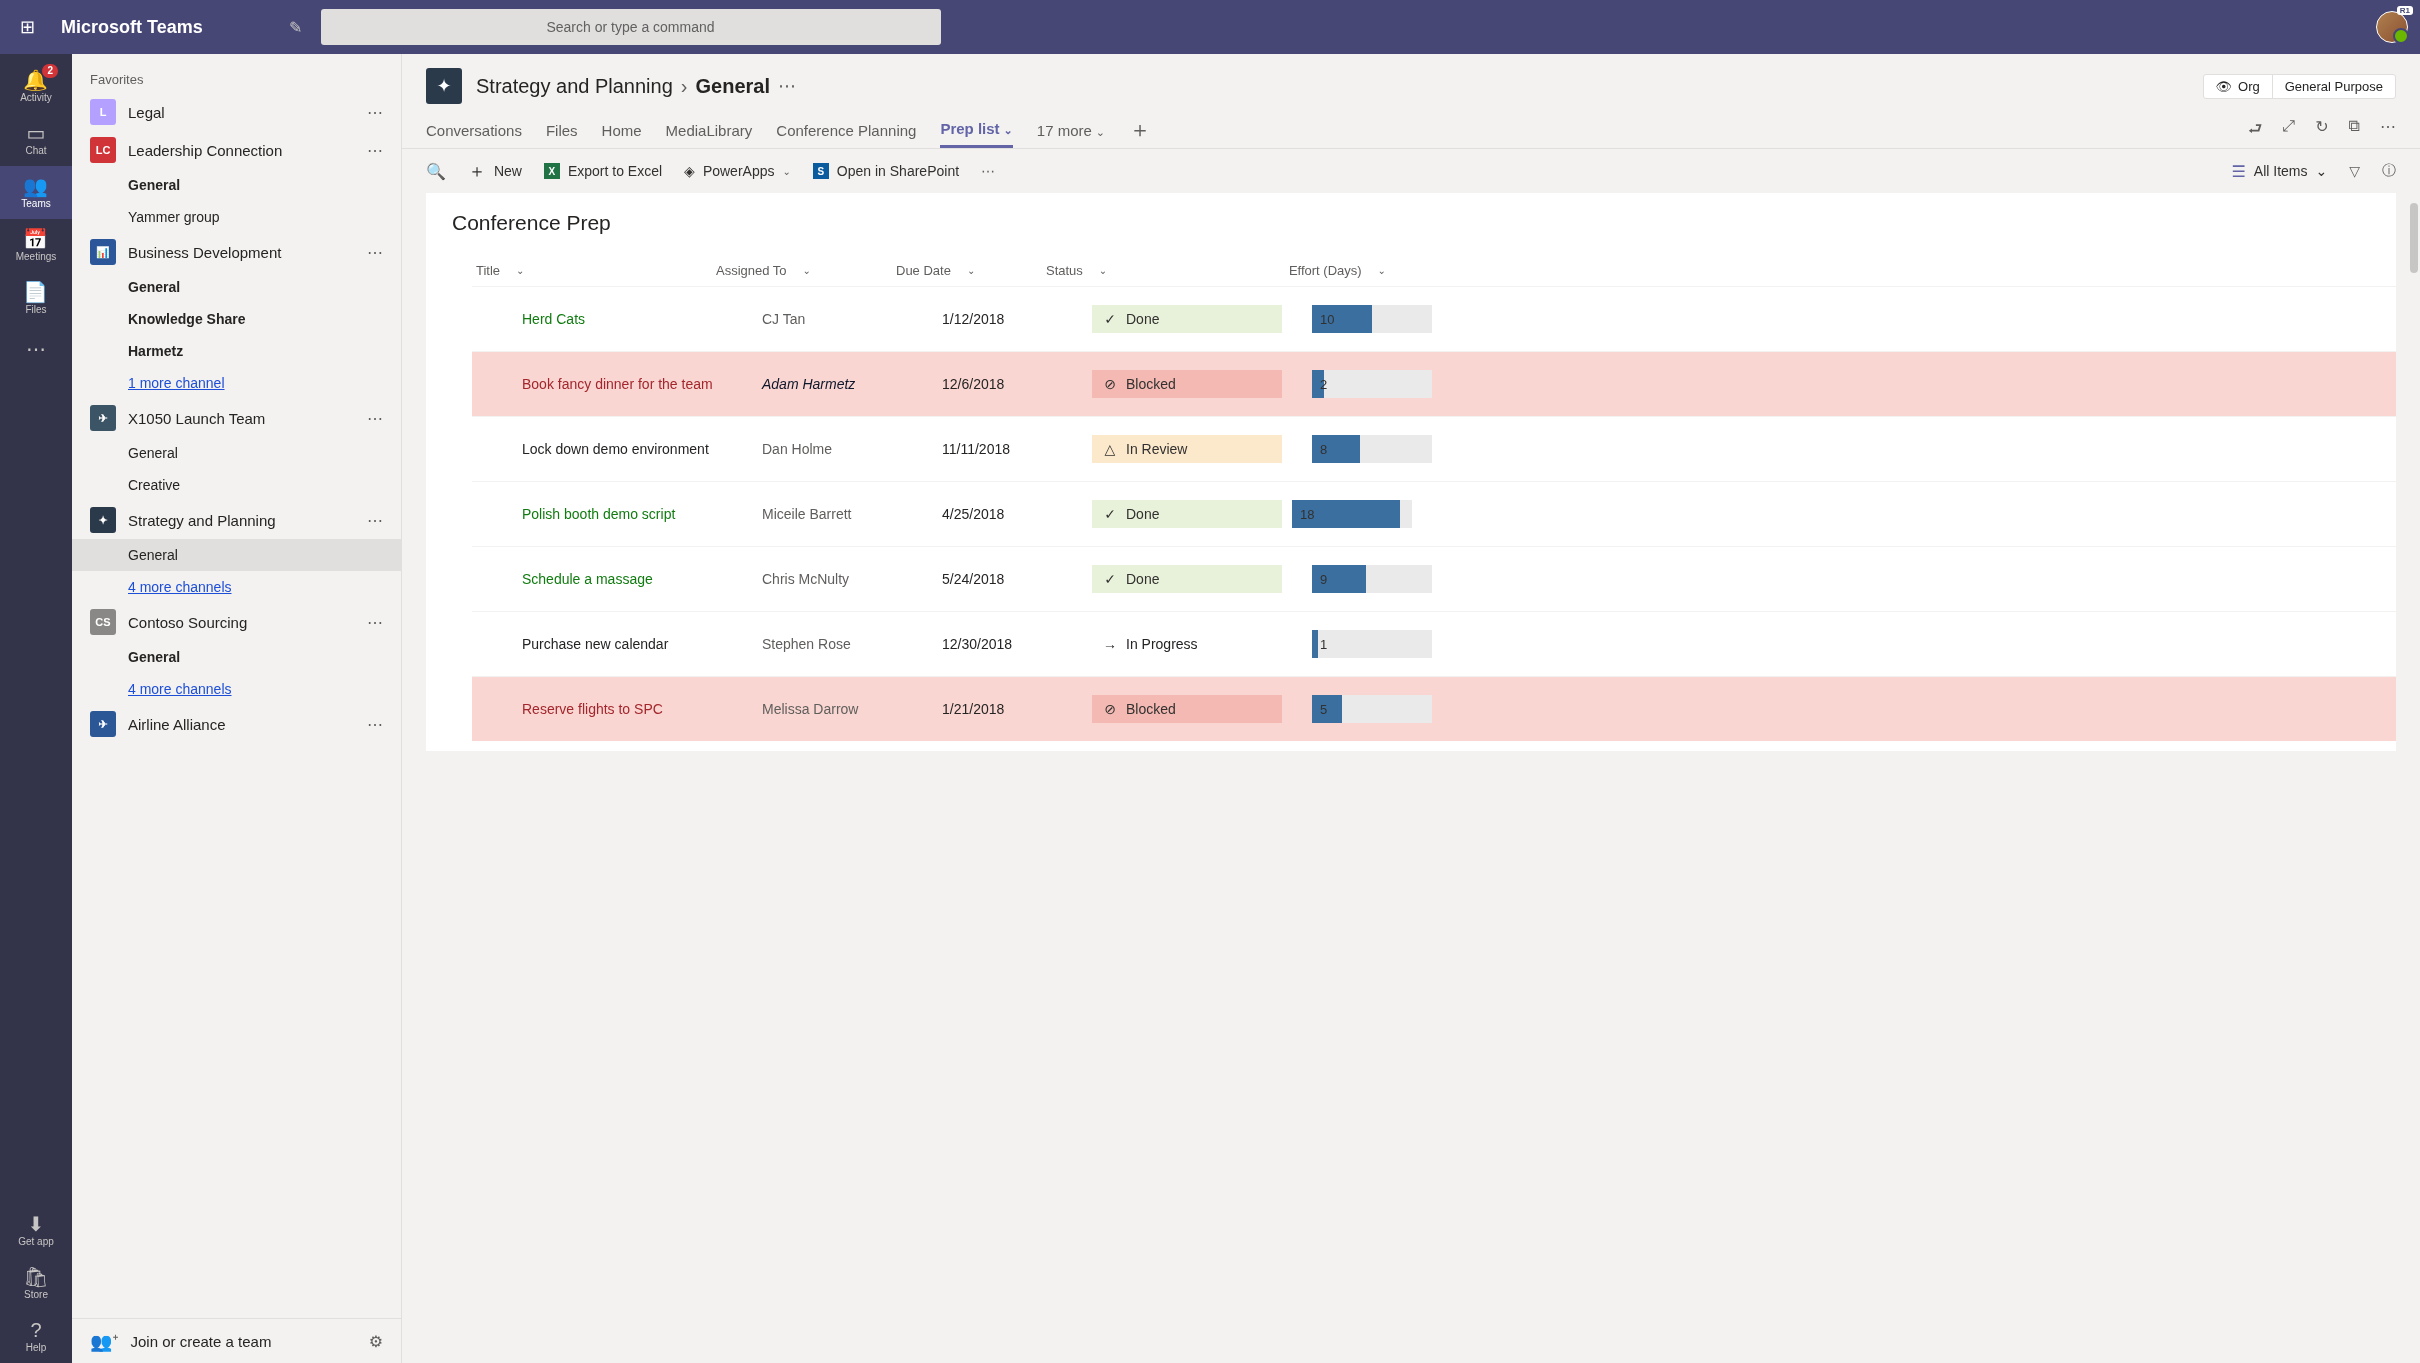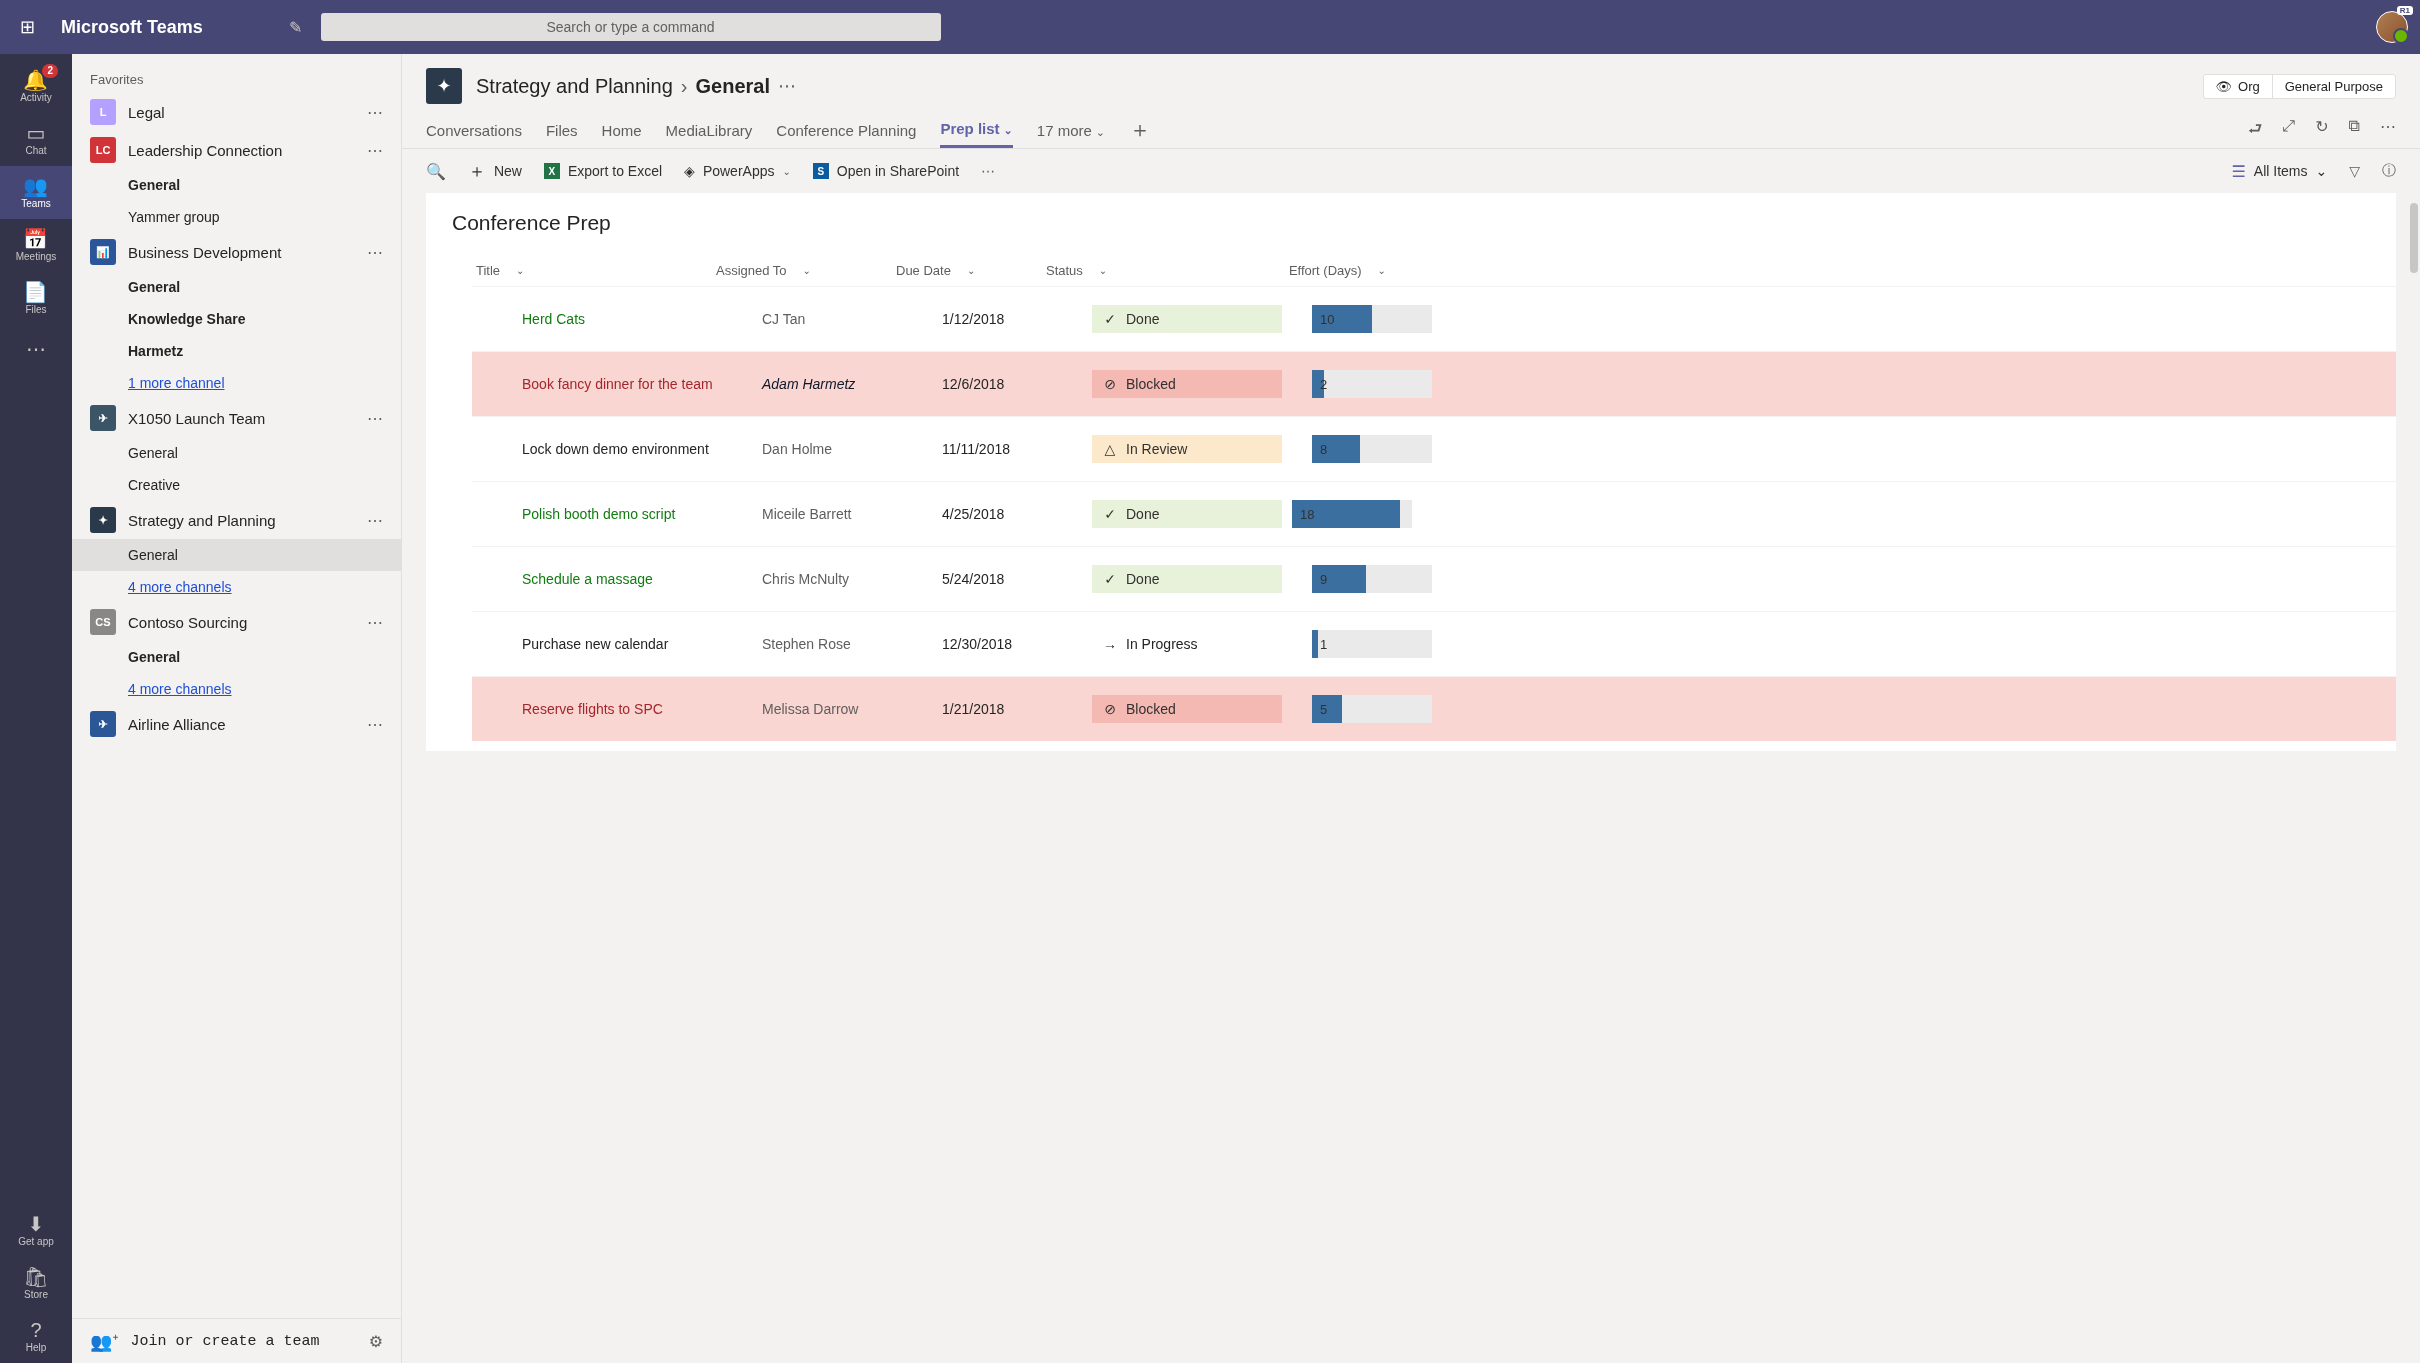--- a/index.html
+++ b/index.html
@@ -4,21 +4,21 @@
 <style>
 * { box-sizing: border-box; margin: 0; padding: 0; }
 body { font-family: "Segoe UI", -apple-system, sans-serif; font-size: 14px; color: #252423; background: #f3f2f1; overflow: hidden; }
 .app { display: flex; flex-direction: column; height: 100vh; width: 100vw; }
 
 
 .titlebar { display: flex; align-items: center; height: 54px; background: #464775; color: #fff; padding: 0 12px; gap: 18px; }
 .titlebar .waffle { font-size: 18px; cursor: pointer; padding: 4px 8px; }
 .titlebar .appname { font-weight: 600; font-size: 18px; min-width: 210px; }
 .titlebar .compose { font-size: 16px; color: #c8c6c4; cursor: pointer; }
-.titlebar .searchbox { flex: 0 1 620px; background: #e1dfdd; border-radius: 3px; height: 28px; display: flex; align-items: center; justify-content: center; color: #616161; cursor: text; }
+.titlebar .searchbox { flex: 0 1 620px; background: #e1dfdd; border-radius: 3px; height: 36px; display: flex; align-items: center; justify-content: center; color: #616161; cursor: text; }
 .titlebar .spacer { flex: 1; }
 .titlebar .avatar { width: 32px; height: 32px; border-radius: 50%; background: linear-gradient(135deg,#b08050,#8a5030); position: relative; border: 1px solid #fff; }
 .titlebar .avatar::after { content:""; position:absolute; right:-2px; bottom:-2px; width:12px; height:12px; background:#6bb700; border-radius:50%; border:2px solid #464775; }
 .titlebar .avatar .tag { position:absolute; top:-6px; right:-6px; background:#fff; color:#464775; font-size:8px; font-weight:700; padding:0 3px; border-radius:3px; }
 
 .body { display: flex; flex: 1; min-height: 0; }
 
 
 .apprail { width: 72px; background: #33344a; display: flex; flex-direction: column; align-items: center; color: #c8c6c4; padding-top: 6px; }
 .apprail .item { width: 100%; display: flex; flex-direction: column; align-items: center; padding: 10px 0; cursor: pointer; font-size: 10px; gap: 2px; position: relative; }
@@ -34,21 +34,21 @@
 .team-row { display: flex; align-items: center; padding: 6px 18px; gap: 12px; cursor: pointer; }
 .team-avatar { width: 26px; height: 26px; border-radius: 3px; display: inline-flex; align-items: center; justify-content: center; font-size: 11px; font-weight: 600; color: #fff; flex-shrink: 0; }
 .team-name { flex: 1; font-size: 15px; }
 .team-more { color: #605e5c; font-size: 16px; }
 .channel { padding: 4px 18px 4px 56px; font-size: 14px; cursor: pointer; line-height: 24px; }
 .channel.bold { font-weight: 600; }
 .channel.selected { background: #e1dfdd; }
 .channel.link { color: #1d4ed8; text-decoration: underline; }
 .joinrow { display: flex; align-items: center; padding: 10px 18px; gap: 12px; border-top: 1px solid #e1dfdd; margin-top: auto; }
 .joinrow .glyph { font-size: 18px; color: #605e5c; }
-.joinrow .label { flex: 1; font-size: 15px; font-family: Liberation Mono, monospace; }
+.joinrow .label { flex: 1; font-size: 15px; }
 .joinrow .gear { font-size: 16px; color: #605e5c; cursor: pointer; }
 
 
 .main { flex: 1; background: #f3f2f1; display: flex; flex-direction: column; min-width: 0; }
 .main-header { padding: 14px 24px 0; display: flex; align-items: center; gap: 14px; }
 .main-header .team-icon { width: 36px; height: 36px; border-radius: 3px; background: #2b3a4a; display:inline-flex; align-items:center; justify-content:center; color:#fff; font-size:18px; }
 .breadcrumb { font-size: 20px; display: flex; align-items: center; gap: 8px; }
 .breadcrumb .bc-team { color: #252423; font-weight: 400; }
 .breadcrumb .bc-sep { color: #605e5c; }
 .breadcrumb .bc-channel { font-weight: 700; }

